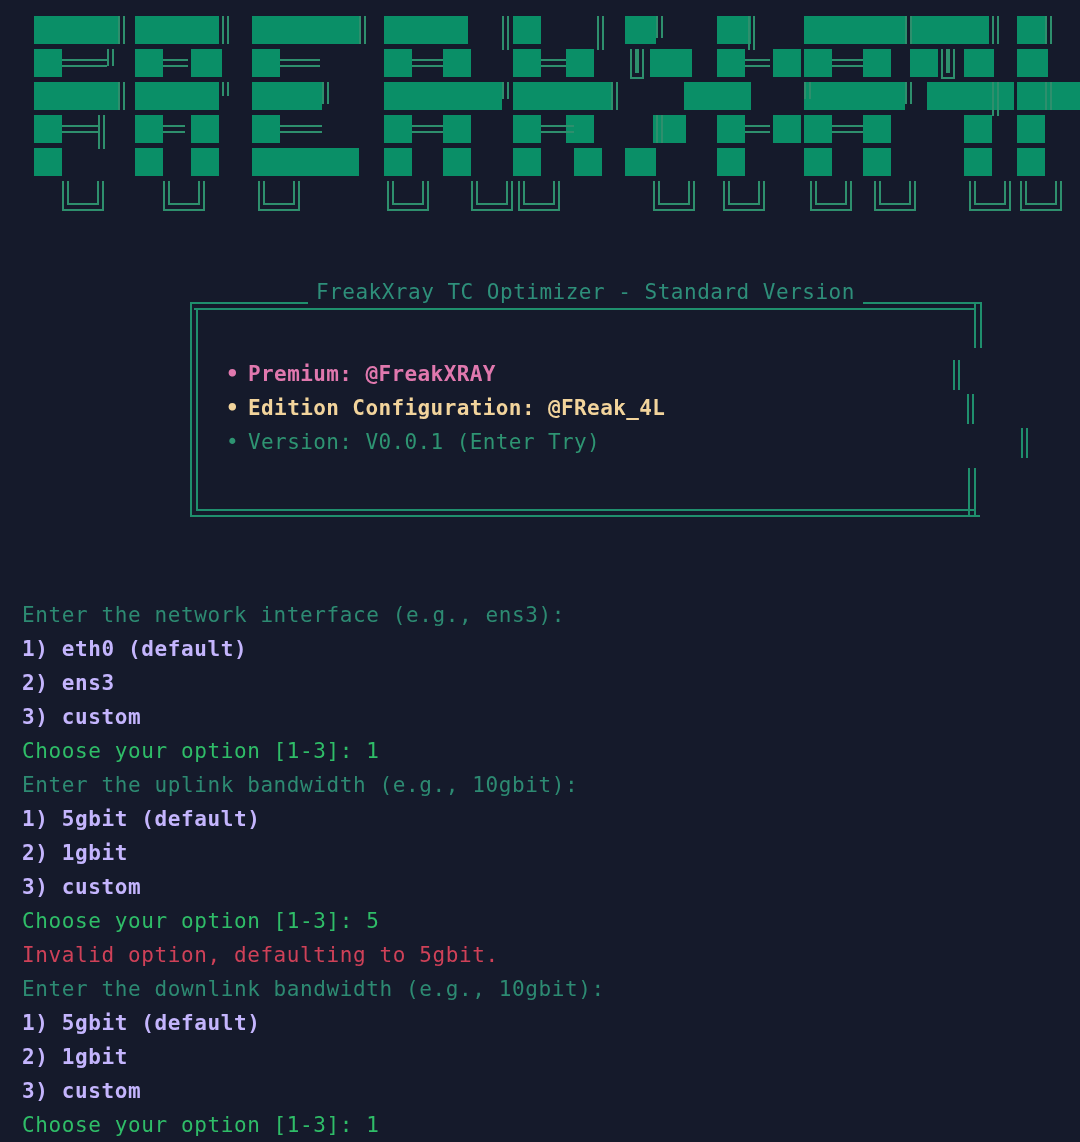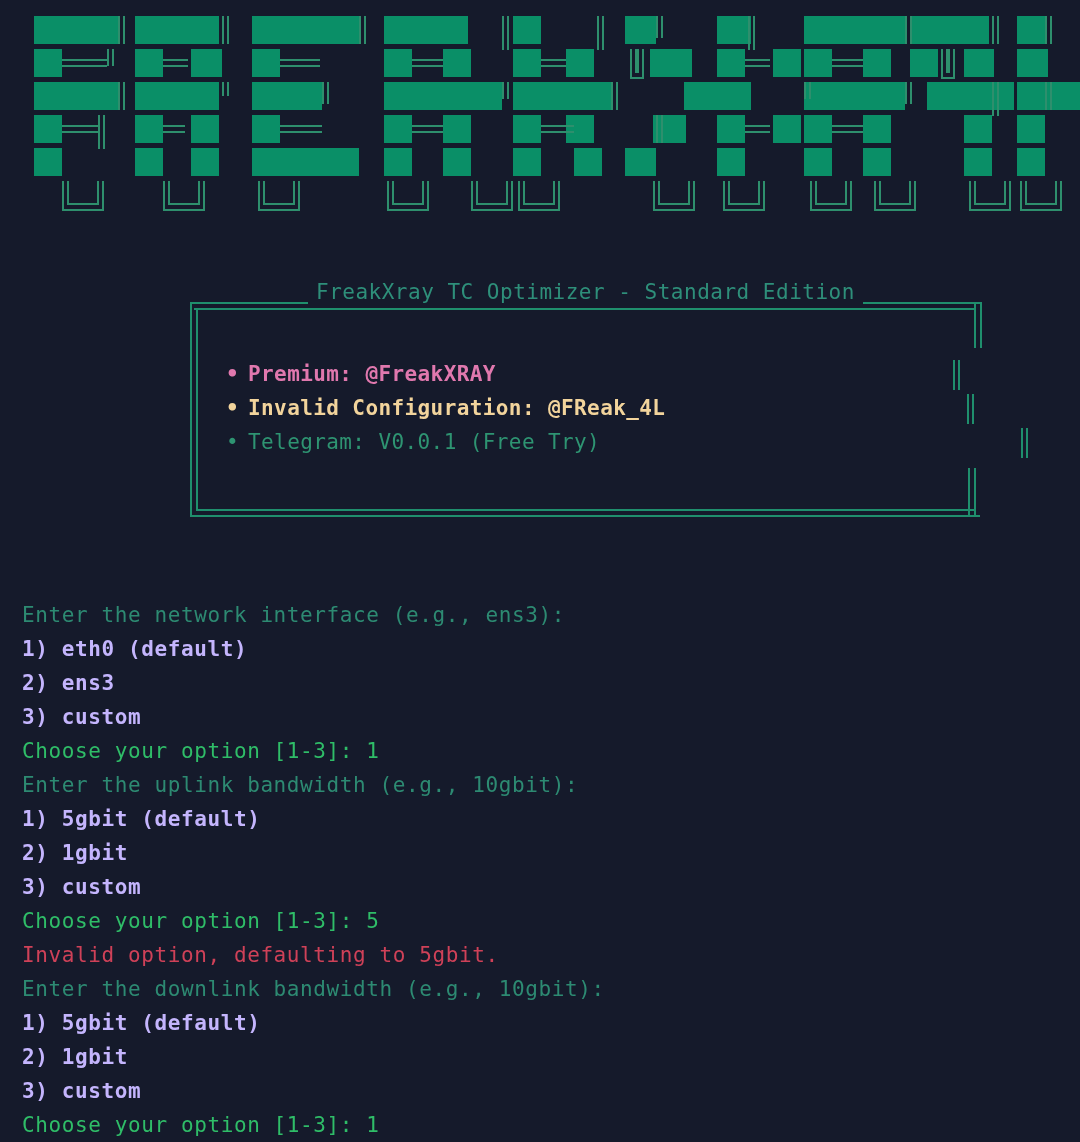--- a/index.html
+++ b/index.html
@@ -333,20 +333,20 @@
   <div class="box-line" style="left:790px; top:10px;  width:2px; height:46px;"></div>
   <div class="box-line" style="left:763px; top:68px;  width:2px; height:30px;"></div>
   <div class="box-line" style="left:768px; top:68px;  width:2px; height:30px;"></div>
   <div class="box-line" style="left:777px; top:102px; width:2px; height:30px;"></div>
   <div class="box-line" style="left:782px; top:102px; width:2px; height:30px;"></div>
   <div class="box-line" style="left:831px; top:136px; width:2px; height:30px;"></div>
   <div class="box-line" style="left:836px; top:136px; width:2px; height:30px;"></div>
   <div class="box-line" style="left:778px; top:176px; width:2px; height:48px;"></div>
   <div class="box-line" style="left:784px; top:176px; width:2px; height:48px;"></div>
 
-  <div class="box-title">FreakXray TC Optimizer - Standard Edition</div>
+  <div class="box-title">FreakXray TC Optimizer - Standard Version</div>
 
   <div class="bullet-row b-telegram"><span class="bullet-dot">•</span><span>Premium: @FreakXRAY</span></div>
-  <div class="bullet-row b-premium"><span class="bullet-dot">•</span><span>Invalid Configuration: @FReak_4L</span></div>
-  <div class="bullet-row b-version"><span class="bullet-dot">•</span><span>Telegram: V0.0.1 (Free Try)</span></div>
+  <div class="bullet-row b-premium"><span class="bullet-dot">•</span><span>Edition Configuration: @FReak_4L</span></div>
+  <div class="bullet-row b-version"><span class="bullet-dot">•</span><span>Version: V0.0.1 (Enter Try)</span></div>
 </div>
 
 <div class="term" id="term"><div class="row c-prompt">Enter the network interface (e.g., ens3):</div><div class="row c-opt">1) eth0 (default)</div><div class="row c-opt">2) ens3</div><div class="row c-opt">3) custom</div><div class="row c-choose">Choose your option [1-3]: 1</div><div class="row c-prompt">Enter the uplink bandwidth (e.g., 10gbit):</div><div class="row c-opt">1) 5gbit (default)</div><div class="row c-opt">2) 1gbit</div><div class="row c-opt">3) custom</div><div class="row c-choose">Choose your option [1-3]: 5</div><div class="row c-error">Invalid option, defaulting to 5gbit.</div><div class="row c-prompt">Enter the downlink bandwidth (e.g., 10gbit):</div><div class="row c-opt">1) 5gbit (default)</div><div class="row c-opt">2) 1gbit</div><div class="row c-opt">3) custom</div><div class="row c-choose">Choose your option [1-3]: 1</div></div>
 
 </body></html>

